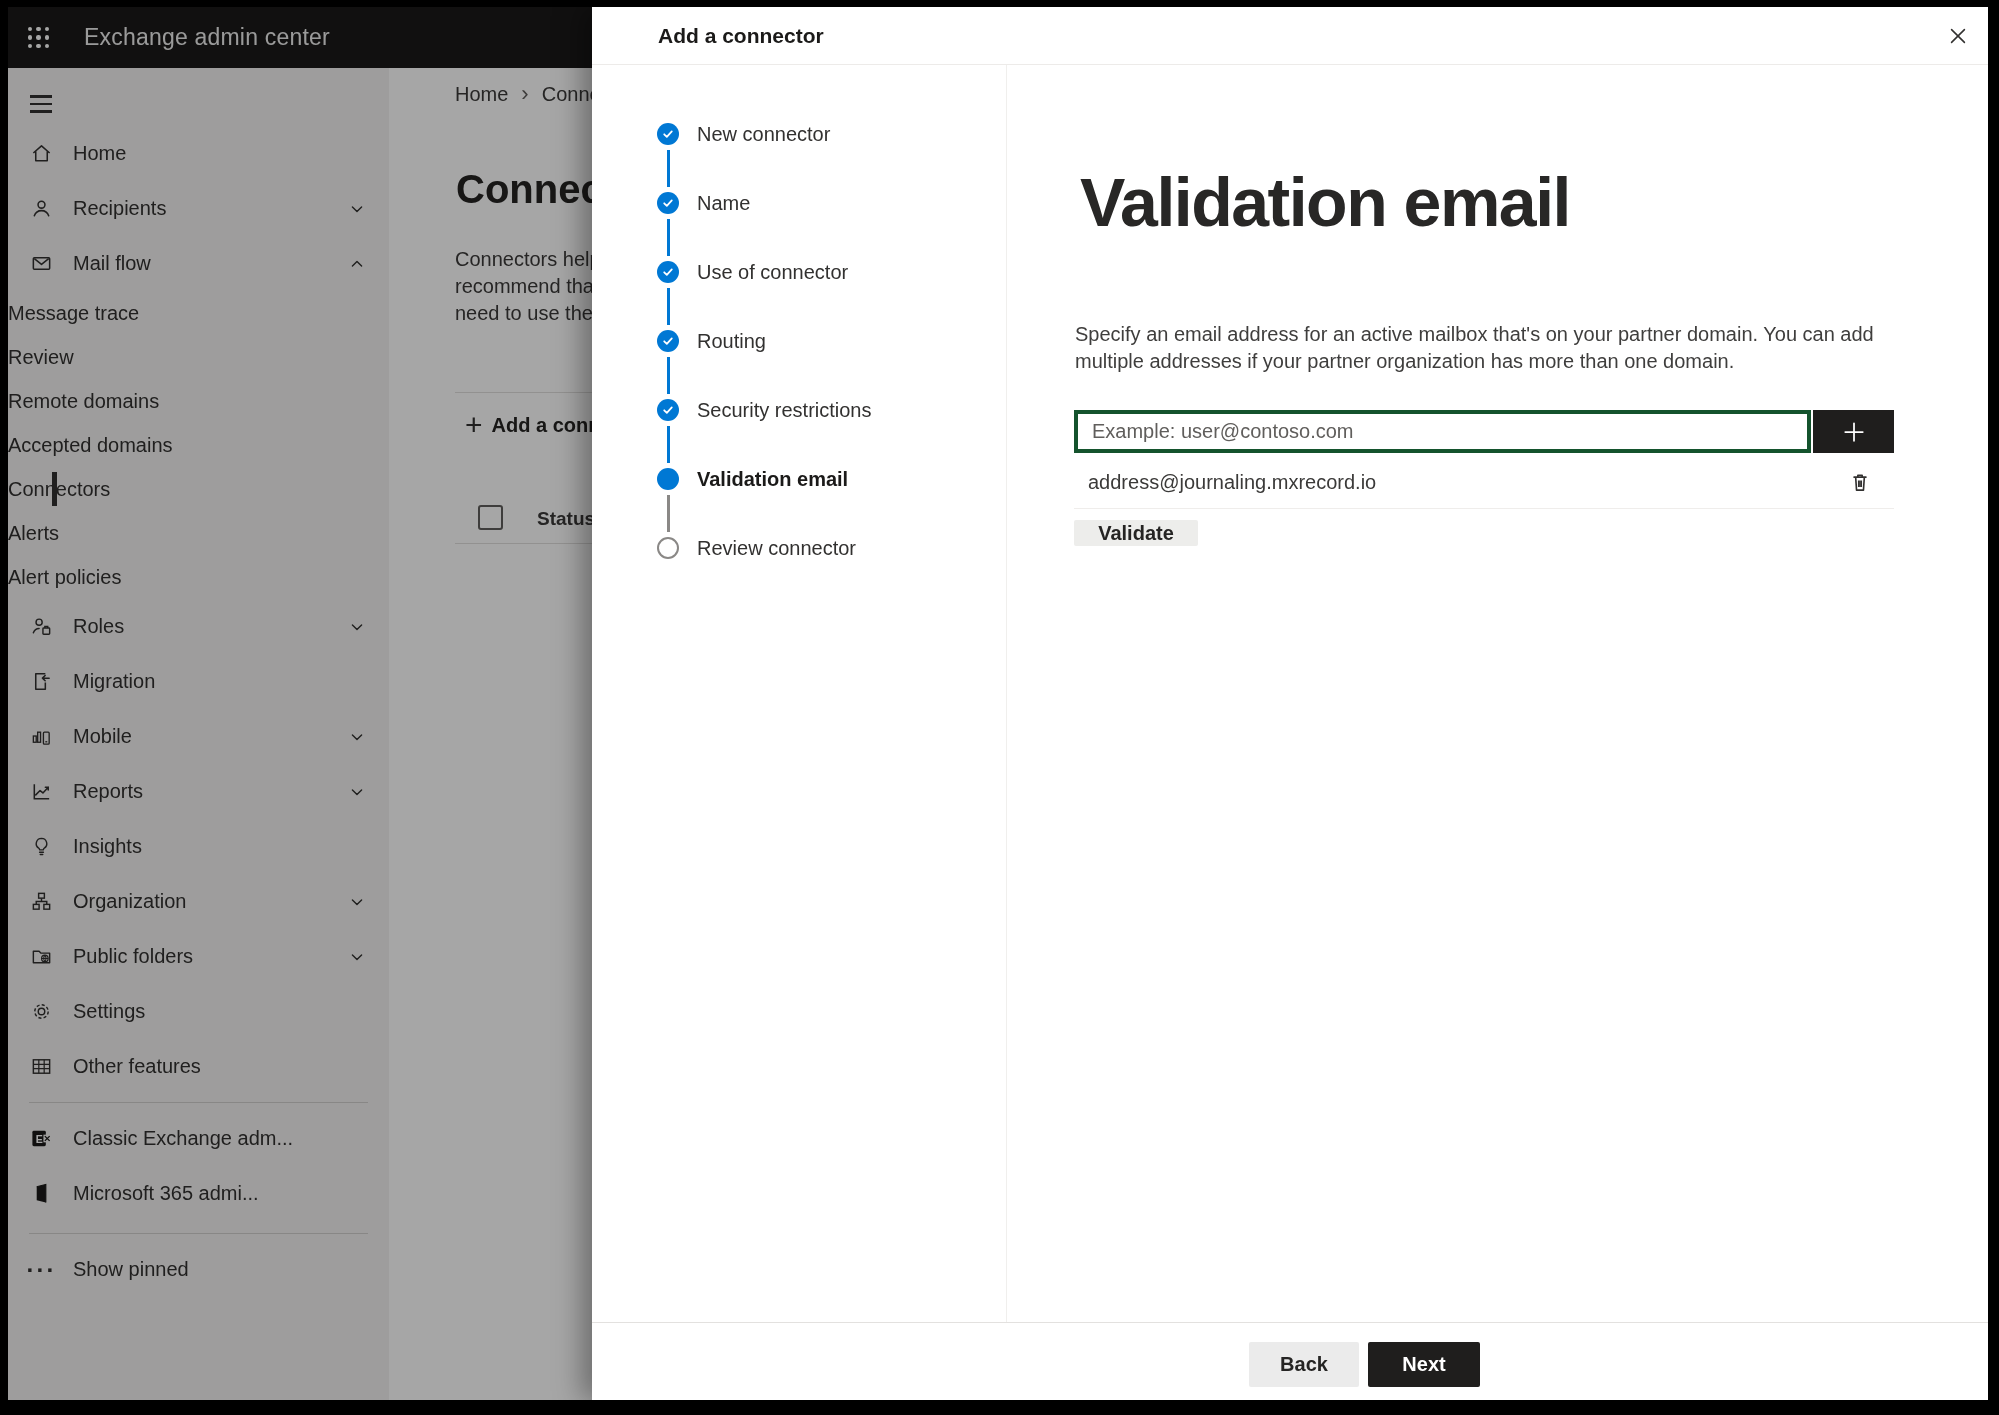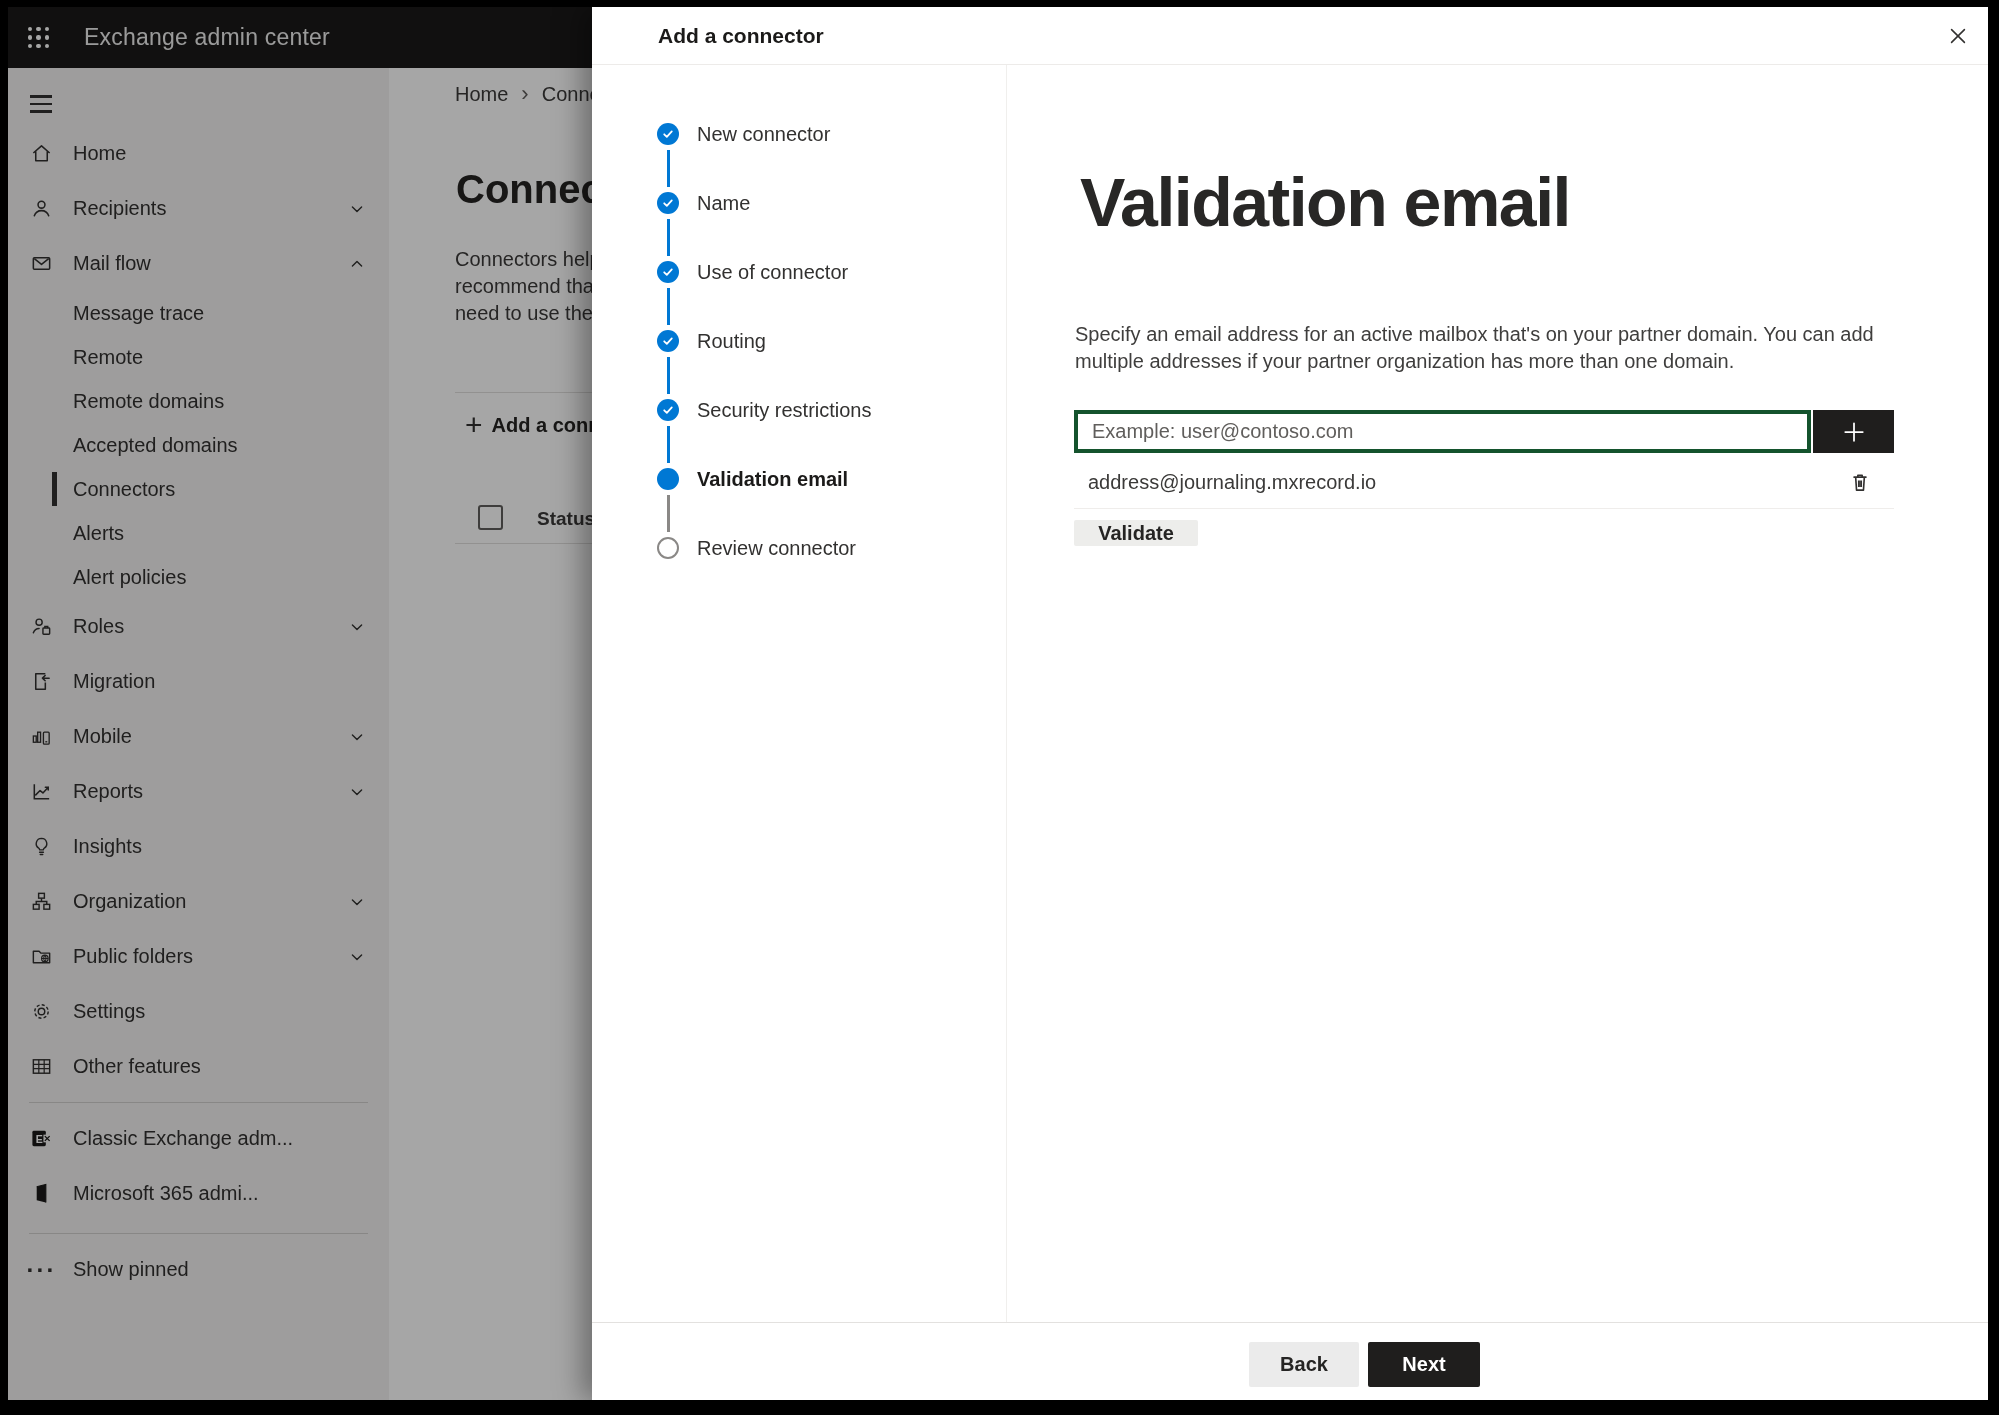--- a/index.html
+++ b/index.html
@@ -16,21 +16,21 @@
   .waffle i{width:4.5px;height:4.5px;border-radius:50%;background:#fff;display:block;}
   .topbar-title{position:absolute;left:76px;top:0;height:61px;display:flex;align-items:center;color:#ededed;font-size:23px;letter-spacing:.2px;}
 
   
   .sidebar{position:absolute;left:0;top:61px;width:381px;bottom:0;background:#f3f2f1;z-index:1;}
   .hamburger{margin:22px 0 0 22px;width:24px;height:28px;display:flex;flex-direction:column;justify-content:center;gap:5px;cursor:pointer;}
   .hamburger i{display:block;width:22px;height:2.5px;background:#323130;}
   .nav{margin-top:8px;}
   .nav-row{display:flex;align-items:center;position:relative;color:#323130;font-size:20px;cursor:pointer;}
   .nav-row.top{height:55px;padding-left:22px;}
-  .nav-row.sub{height:44px;padding-left:65px;}
+  .nav-row.sub{height:44px;}
   .nav-row .ic{width:23px;height:23px;margin-right:20px;flex:0 0 23px;display:flex;align-items:center;justify-content:center;}
   .nav-row .lbl{white-space:nowrap;}
   .nav-row .chev{position:absolute;right:22px;top:50%;transform:translateY(-50%);width:20px;height:20px;}
   .nav-row .sel{position:absolute;left:44px;top:50%;transform:translateY(-50%);width:5px;height:34px;background:#323130;}
   .nav-div{height:1px;background:#d2d0ce;margin:8px 21px;}
   .nav-div.wide{margin-top:12px;}
   .dots{font-size:24px;font-weight:bold;letter-spacing:2px;color:#323130;line-height:10px;}
 
   
   .content{position:absolute;left:381px;top:61px;right:0;bottom:0;background:#fff;z-index:1;}
@@ -143,21 +143,21 @@
           <span class="chev">
             <svg width="20" height="20" viewBox="0 0 24 24">
               <path d="M6.5 14.5 L12 9 L17.5 14.5" stroke="#323130" stroke-width="1.7" fill="none" stroke-linecap="round" stroke-linejoin="round"></path>
             </svg>
           </span>
         </div>
         <div class="nav-row sub">
           <span class="lbl">Message trace</span>
         </div>
         <div class="nav-row sub">
-          <span class="lbl">Remote</span>
+          <span class="lbl">Review</span>
         </div>
         <div class="nav-row sub">
           <span class="lbl">Remote domains</span>
         </div>
         <div class="nav-row sub">
           <span class="lbl">Accepted domains</span>
         </div>
         <div class="nav-row sub">
           <span class="sel"></span>
           <span class="lbl">Connectors</span>

